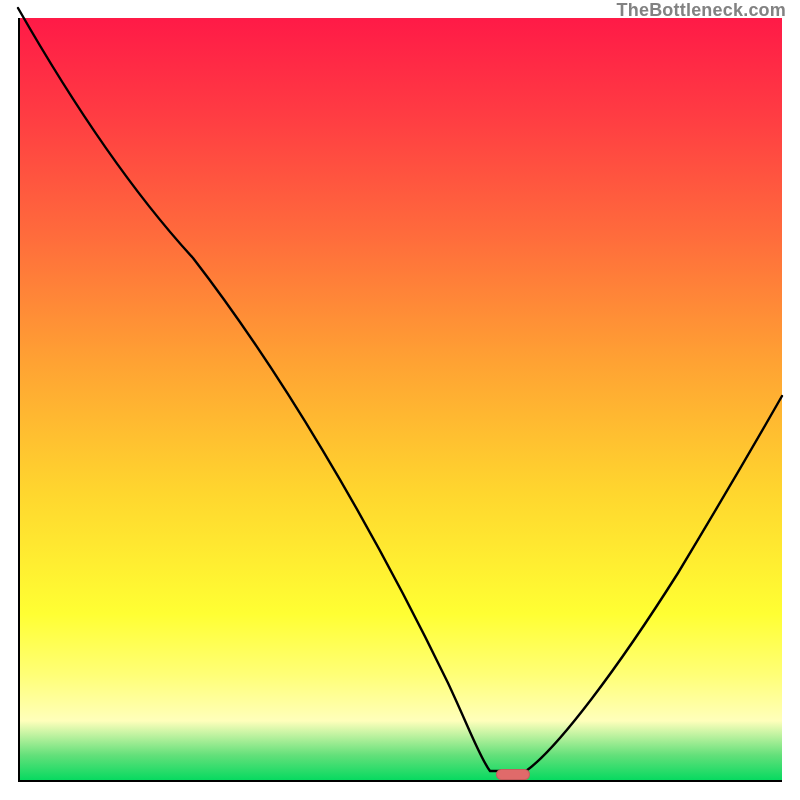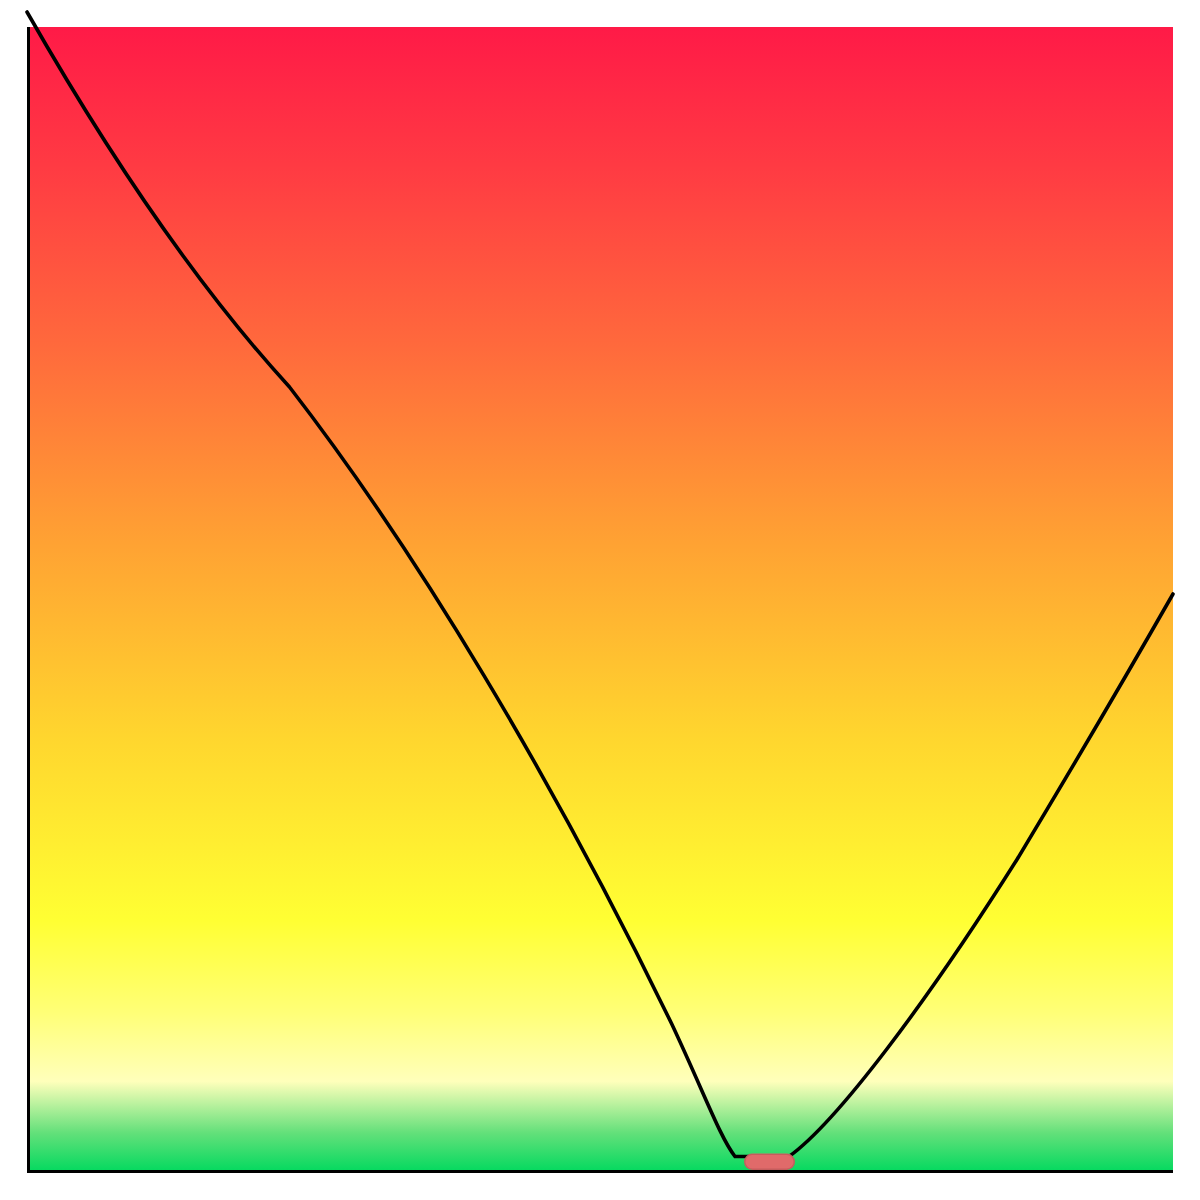--- a/index.html
+++ b/index.html
@@ -88,13 +88,14 @@
          C 452 712, 462 740, 472 753
          L 508 753
          C 540 730, 600 650, 660 555
          C 710 472, 740 420, 764 378" fill="none" stroke="#000000" stroke-width="2.4" stroke-linecap="round"></path>
   </svg>
 
   <div class="marker" style="left: calc(18px + 764px * 0.648 - 17px); top: calc(18px + 764px * 0.991 - 6px);"></div>
 
   <div class="frame"></div>
 
+  <div class="watermark">TheBottleneck.com</div>
 </div>
 
 </body></html>

